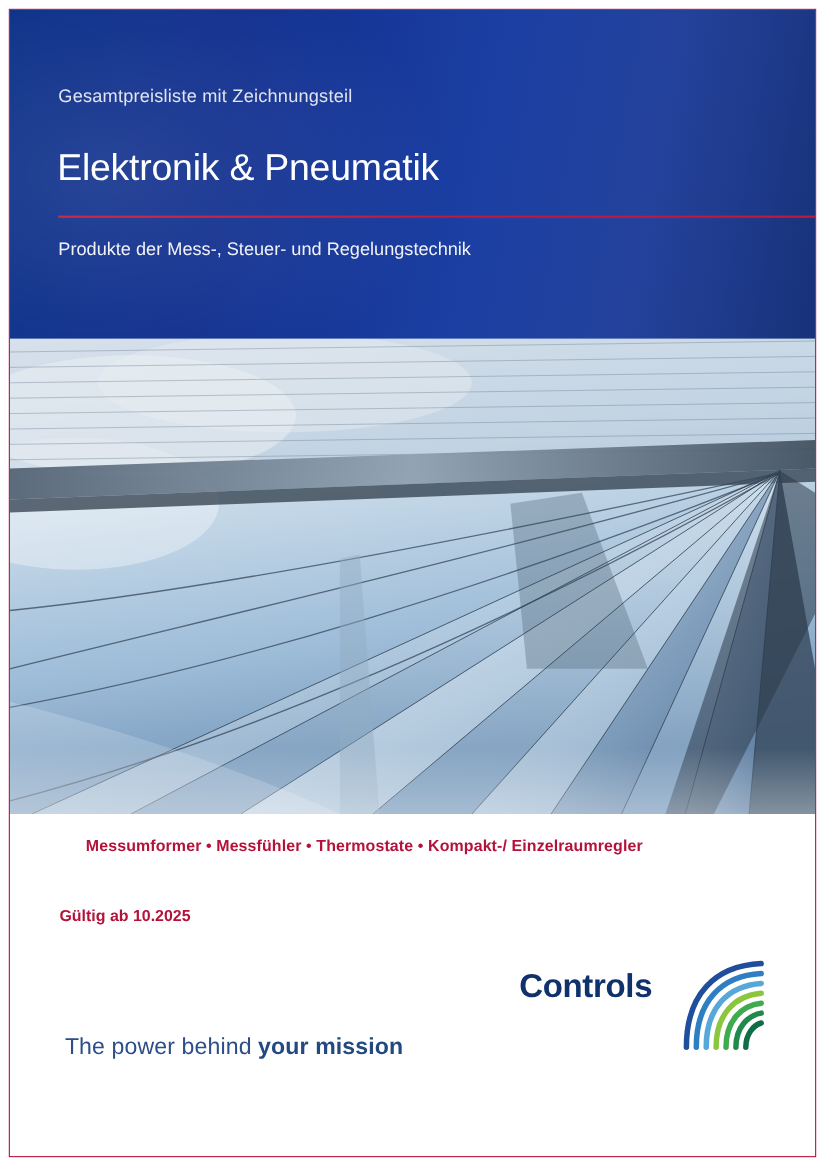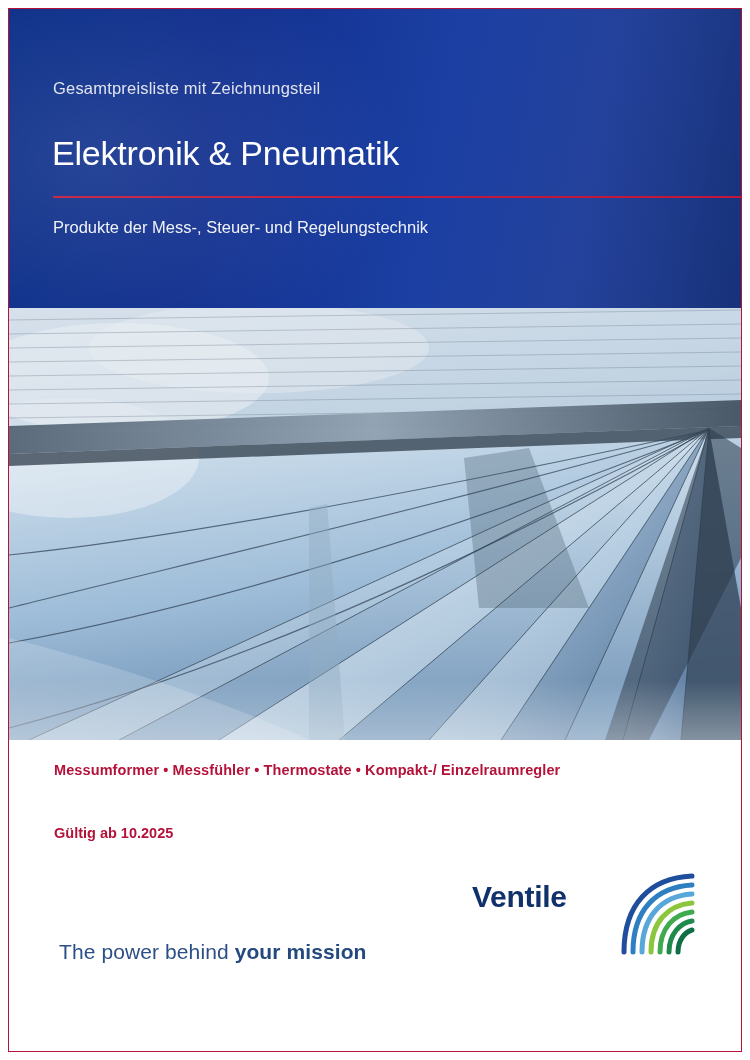--- a/index.html
+++ b/index.html
@@ -116,21 +116,21 @@
   }
   .prodline {
     position: absolute;
     left: 45px;
     color: #b5123a;
     font-size: 14.5px;
     font-weight: bold;
     letter-spacing: 0.1px;
     white-space: nowrap;
   }
-  .prodline.l1 { top: 22px; }
+  .prodline.l1 { top: 22px; margin-left: 24px; }
   .prodline.l2 { top: 45px; }
   .valid {
     position: absolute;
     left: 45px;
     top: 85px;
     color: #b5123a;
     font-size: 14.5px;
     font-weight: bold;
   }
   .tagline {
@@ -291,21 +291,21 @@
   <div class="lower">
     <div class="prodline l1">Messumformer • Messfühler • Thermostate • Kompakt-/ Einzelraumregler</div>
     <div class="valid">Gültig ab 10.2025</div>
 
     <div class="tagline">
       <span>The power behind </span><b>your mission</b>
     </div>
 
     <div class="logo">
       <div class="logo-text">
-        <div>Ventile</div>
+        <div>Controls</div>
       </div>
       <svg class="logo-mark" viewBox="0 0 98 88">
         <g fill="none" stroke-linecap="round">
           <path d="M20 82 C 20 34, 46 8, 88 6" stroke="#1f4e9c" stroke-width="5"></path>
           <path d="M29 82 C 29 40, 52 17, 88 15" stroke="#2e7fc1" stroke-width="5"></path>
           <path d="M38 82 C 38 46, 58 26, 88 24" stroke="#57a8d8" stroke-width="5"></path>
           <path d="M47 82 C 47 52, 64 35, 88 33" stroke="#8cc63f" stroke-width="5"></path>
           <path d="M56 82 C 56 58, 70 44, 88 42" stroke="#3faa4e" stroke-width="5"></path>
           <path d="M65 82 C 65 64, 76 53, 88 51" stroke="#1f8a4c" stroke-width="5"></path>
           <path d="M74 82 C 74 70, 81 62, 88 60" stroke="#0f6e46" stroke-width="5"></path>

